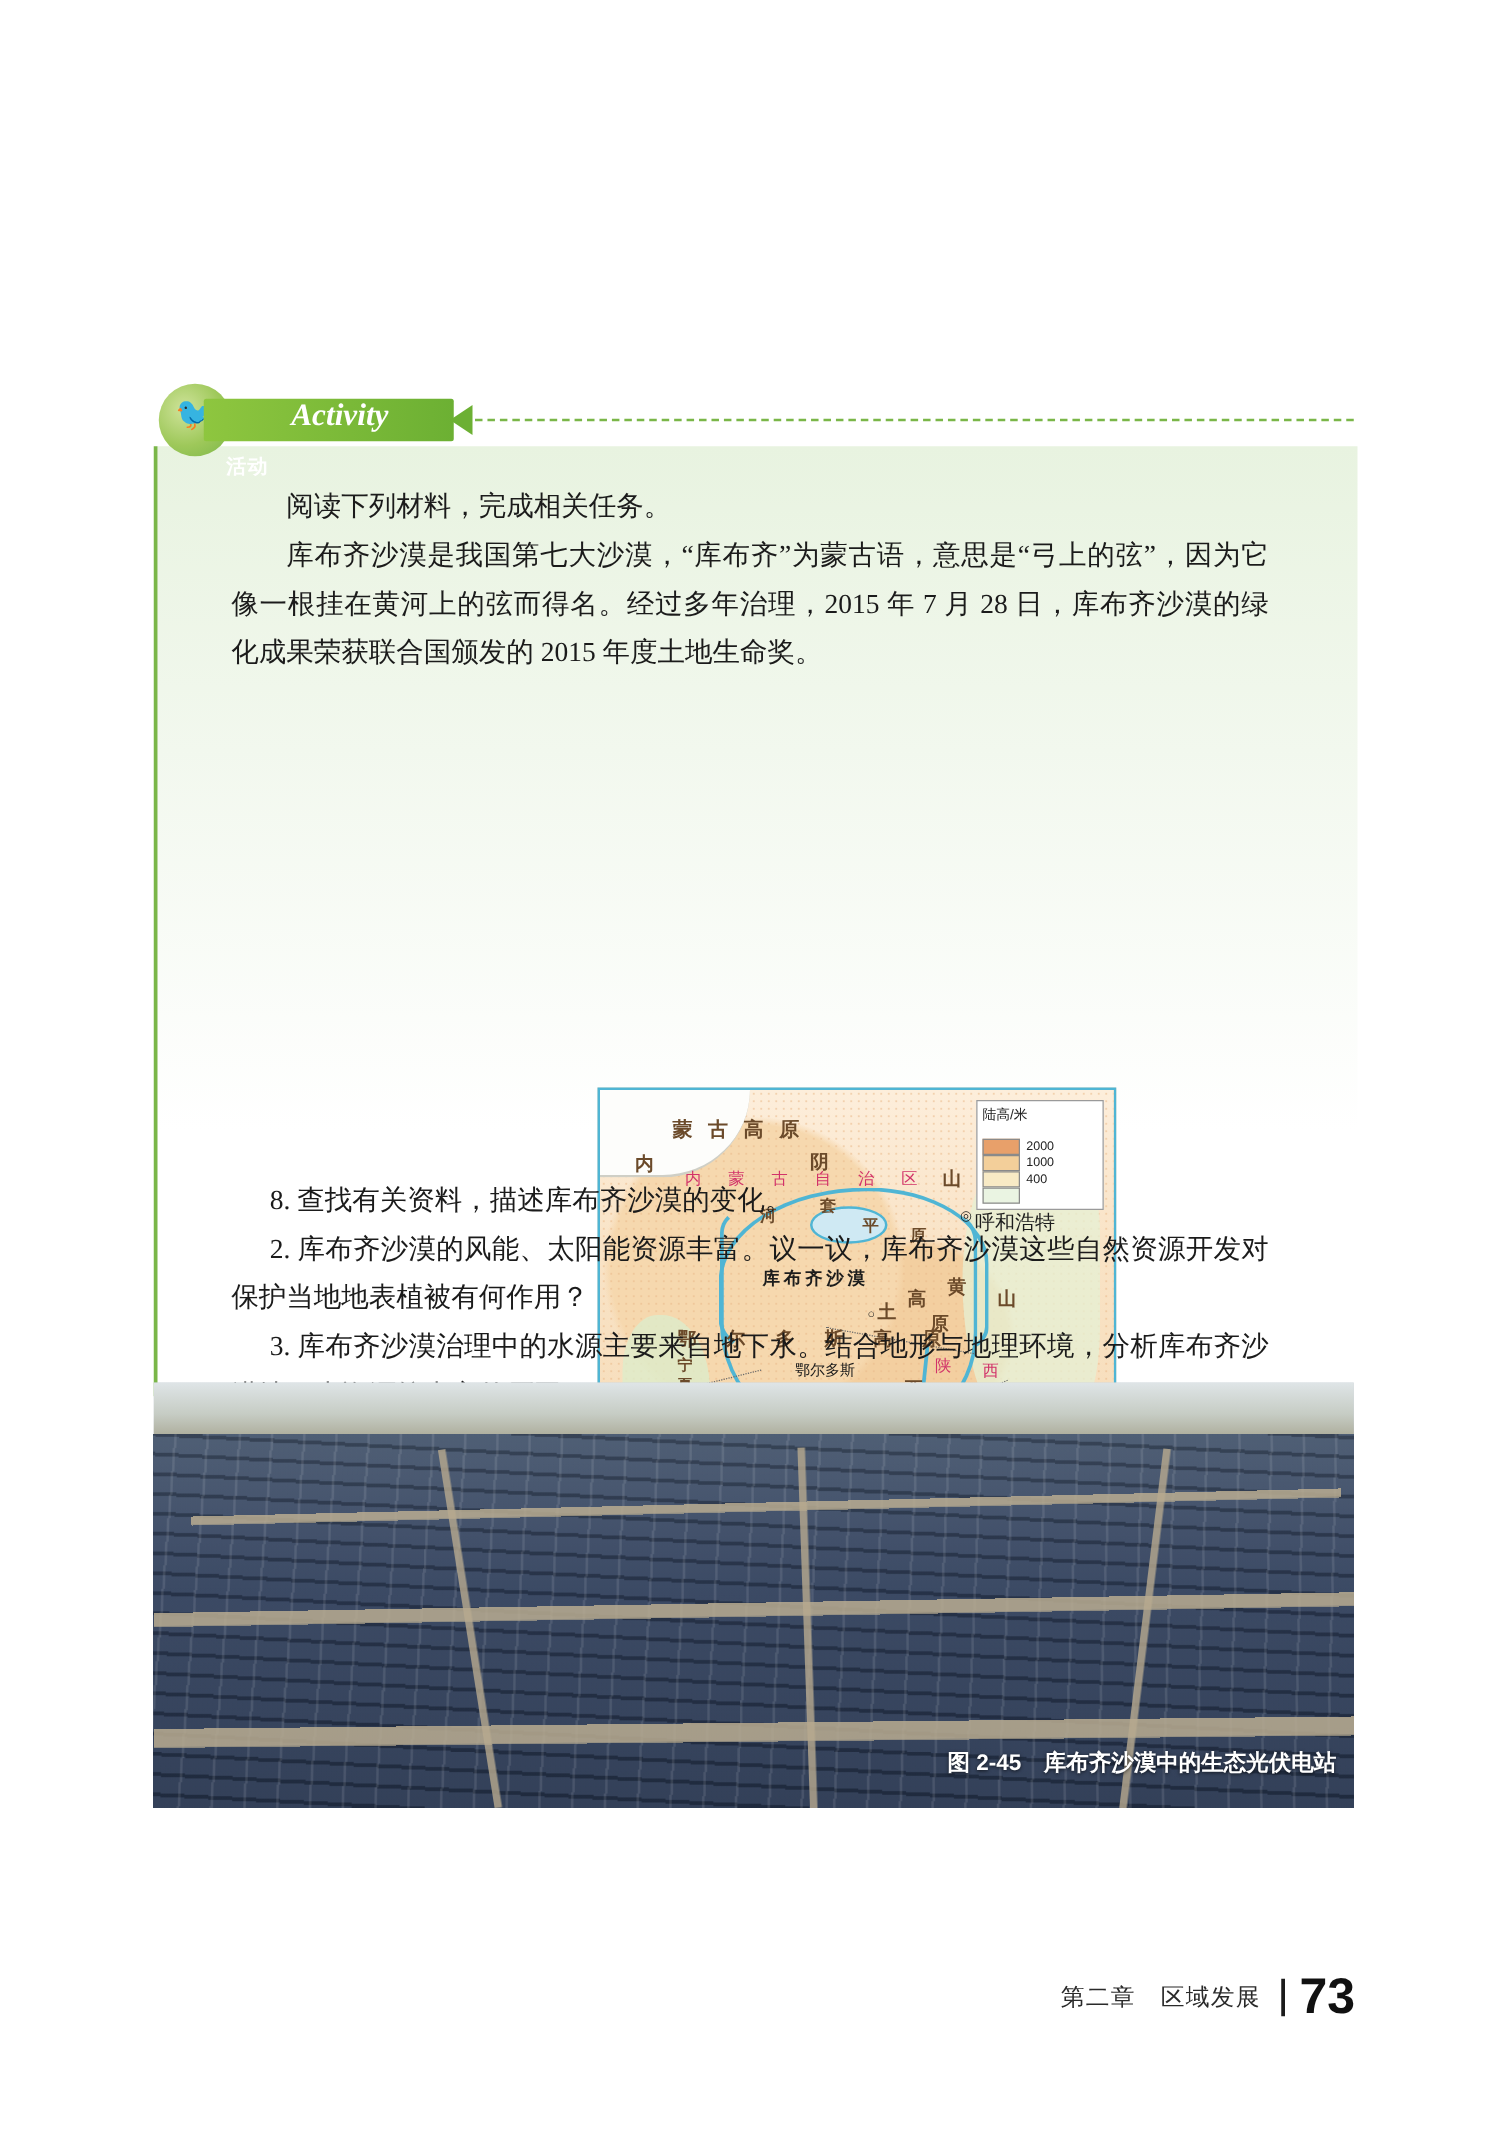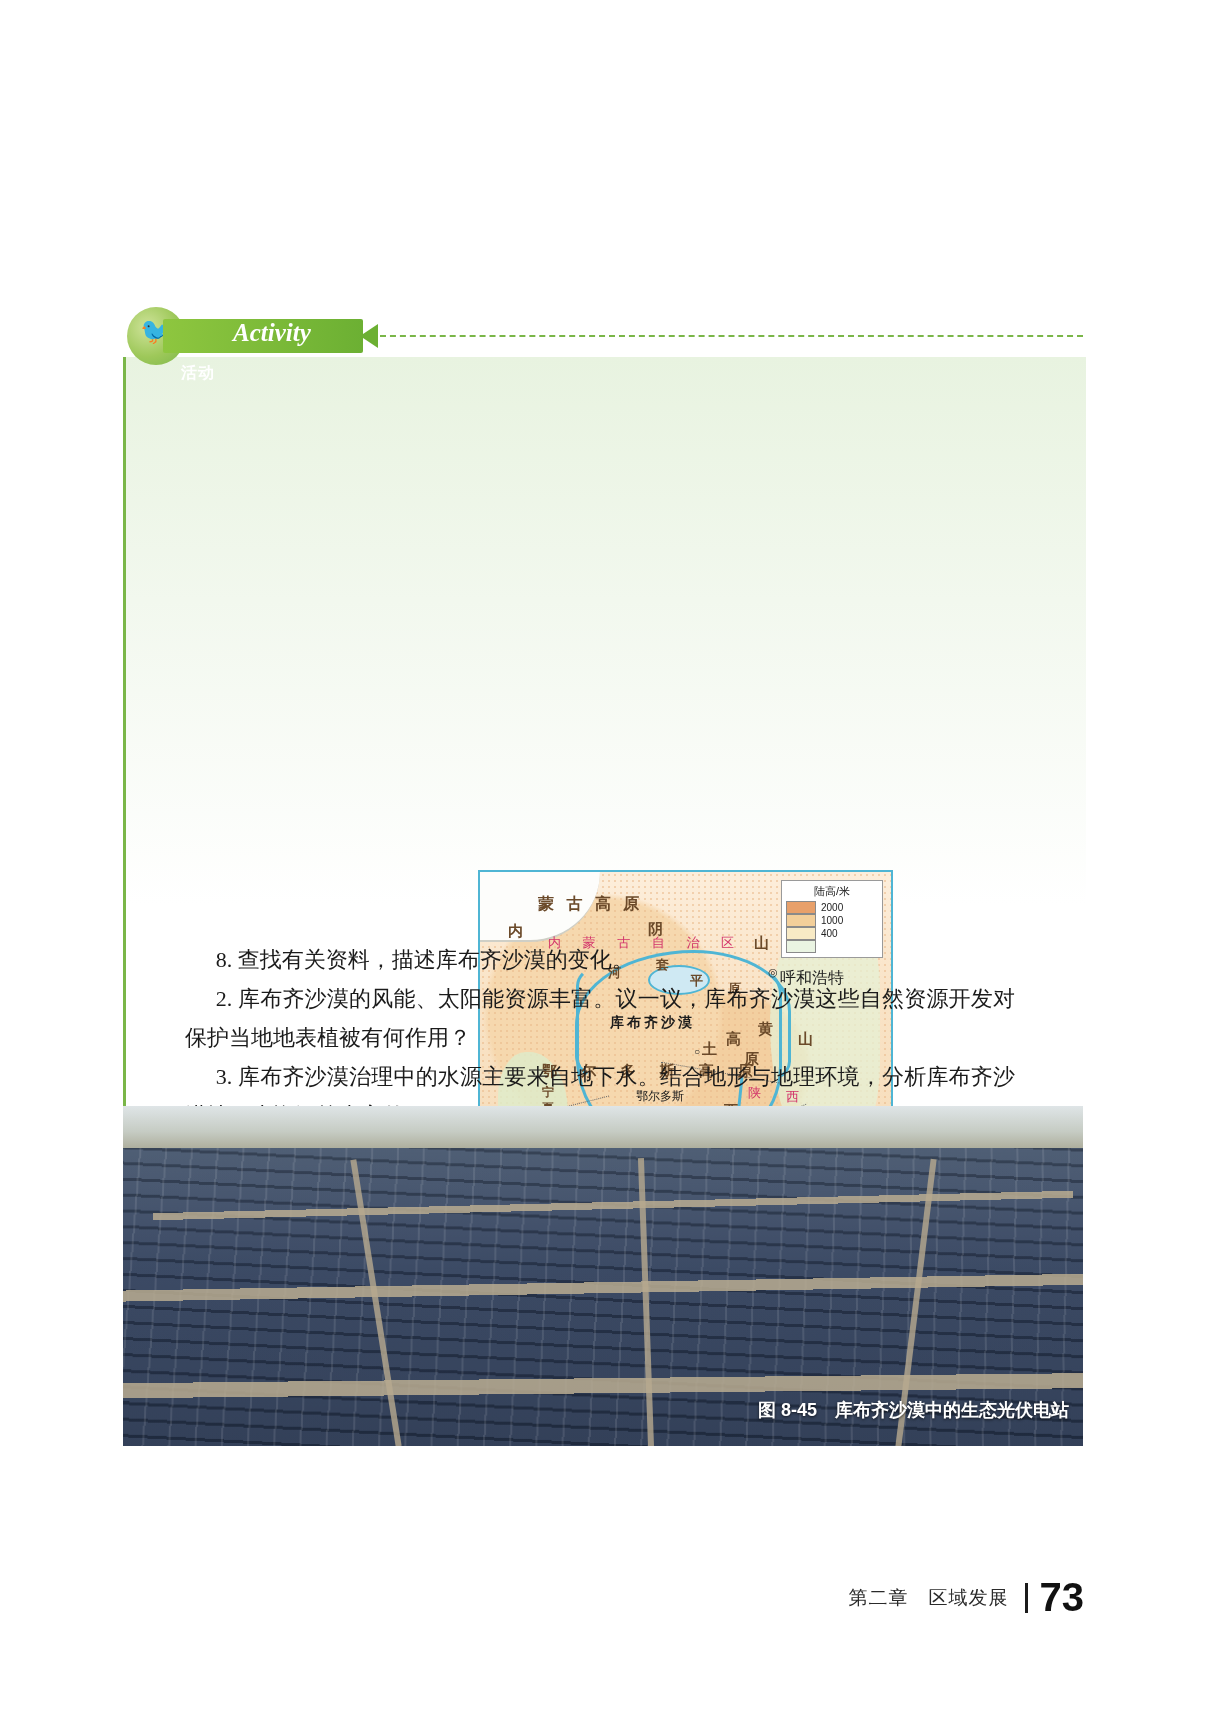--- a/index.html
+++ b/index.html
@@ -233,23 +233,23 @@
     right: 8px; top: 8px;
     width: 92px;
     background: #ffffff;
     border: 1px solid #9a9a9a;
     padding: 3px 4px 4px 4px;
     font-size: 10px;
     font-family: "Liberation Sans", sans-serif;
     color: #222;
   }
   .legend-title {
-    text-align: center;
+    text-align: left;
     font-size: 11px;
-    margin-bottom: 2px;
+    margin-bottom: 12px;
   }
   .legend-row {
     display: flex;
     align-items: center;
     height: 13px;
   }
   .legend-sw {
     width: 28px; height: 11px;
     border: 1px solid #8a8a8a;
     margin-right: 5px;
@@ -385,20 +385,24 @@
     <div class="activity-header">
       <div class="act-circle"></div>
       <div class="act-bird">🐦</div>
       <div class="act-ribbon"></div>
       <div class="act-label-cn">活动</div>
       <div class="act-label-en">Activity</div>
       <div class="act-arrow"></div>
       <div class="act-dash"></div>
     </div>
 
+    <div class="act-content">
+      <p>阅读下列材料，完成相关任务。</p>
+      <p>库布齐沙漠是我国第七大沙漠，“库布齐”为蒙古语，意思是“弓上的弦”，因为它像一根挂在黄河上的弦而得名。经过多年治理，2015 年 7 月 28 日，库布齐沙漠的绿化成果荣获联合国颁发的 2015 年度土地生命奖。</p>
+    </div>
 
     <div class="map-wrap">
       <div class="map-frame">
         <div class="map-sand"></div>
         <div class="map-dots"></div>
         <div class="map-top-white"></div>
         <div class="map-green-l"></div>
         <div class="map-green-r"></div>
 
         <div class="river river-main"></div>
@@ -475,21 +479,21 @@
 
   <div class="photo">
     <div class="photo-horizon"></div>
     <div class="photo-panels"></div>
     <div class="photo-road-a"></div>
     <div class="photo-road-b"></div>
     <div class="photo-road-c"></div>
     <div class="photo-vroad-1"></div>
     <div class="photo-vroad-2"></div>
     <div class="photo-vroad-3"></div>
-    <div class="photo-caption">图 8-45　库布齐沙漠中的生态光伏电站</div>
+    <div class="photo-caption">图 2-45　库布齐沙漠中的生态光伏电站</div>
   </div>
 
   <div class="footer">
     <span class="footer-text">第二章　区域发展</span>
     <span class="footer-rule"></span>
     <span class="footer-page">73</span>
   </div>
 
 </div>
 

